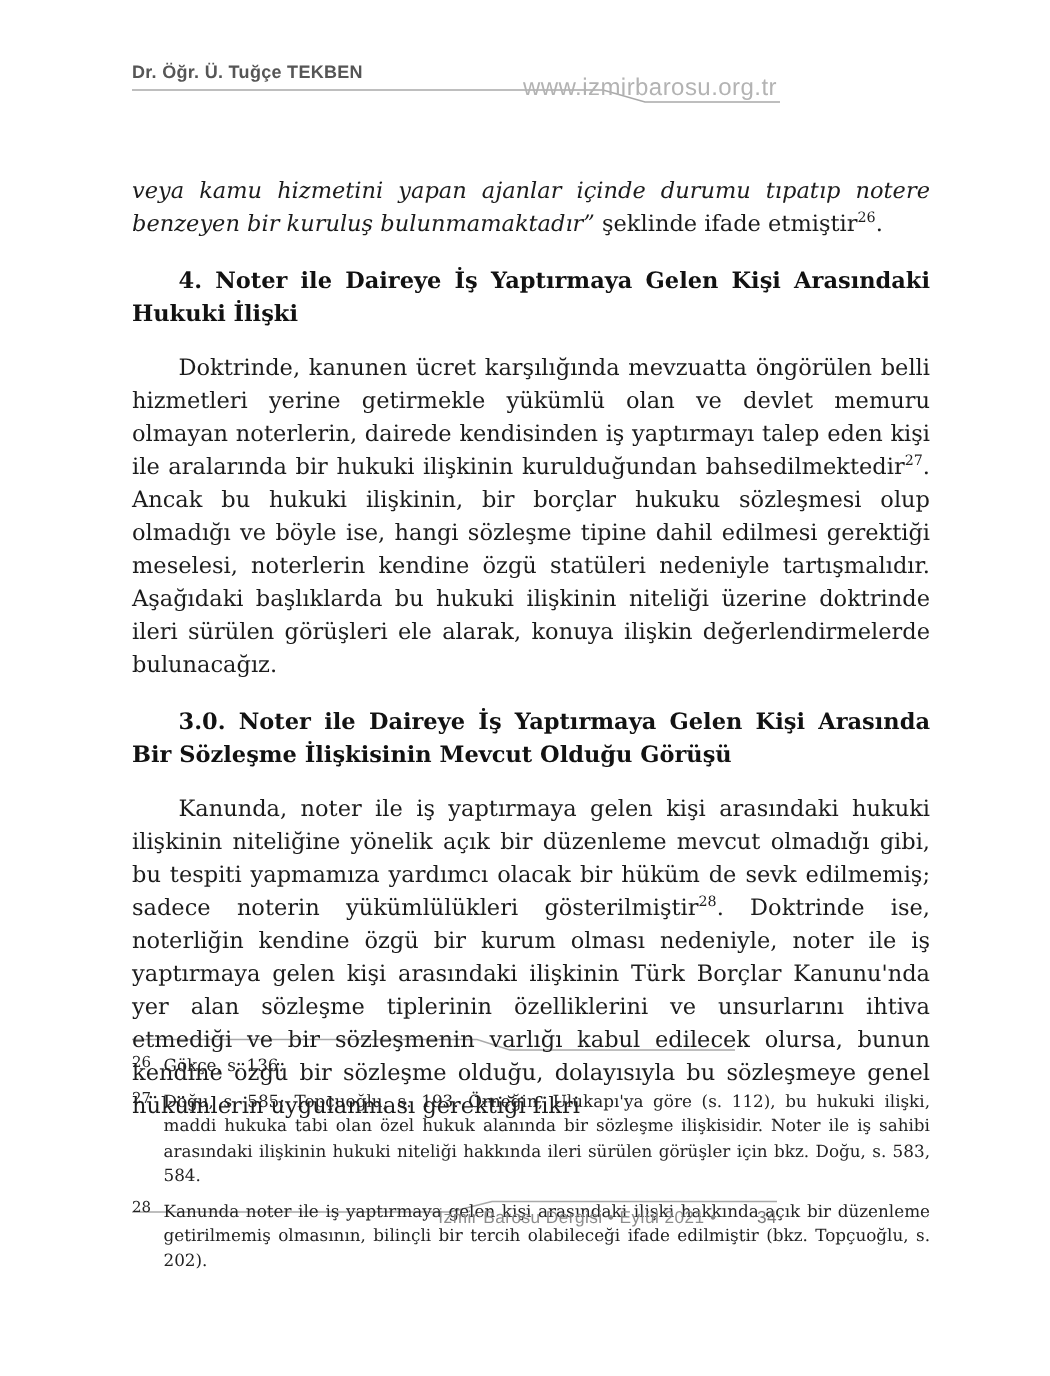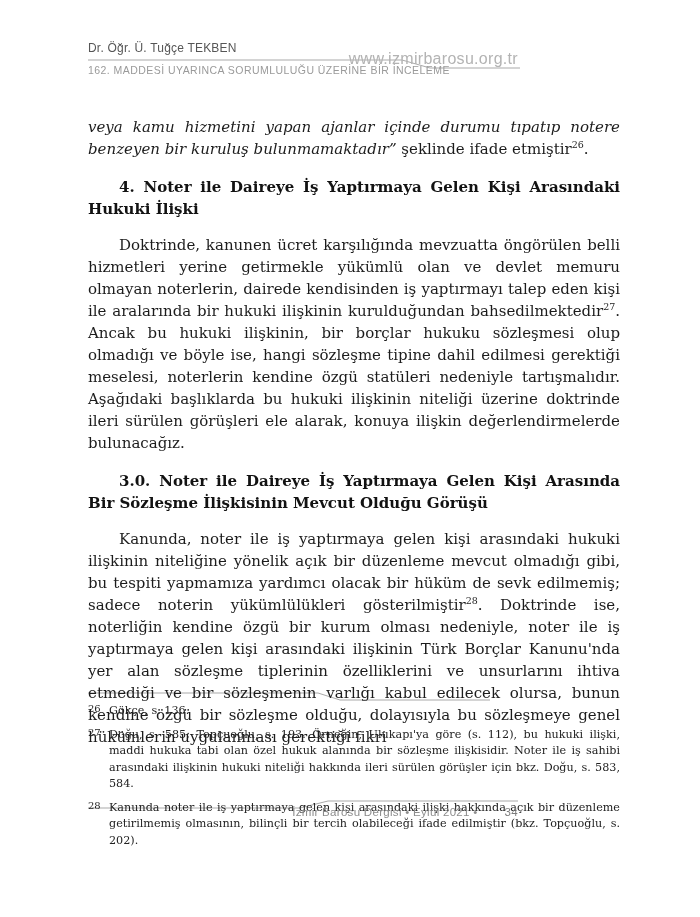--- a/index.html
+++ b/index.html
@@ -9,21 +9,21 @@
     background:#ffffff;
     overflow:hidden;
     font-family:"DejaVu Serif", serif;
   }
   .rule-lines{position:absolute;left:0;top:0;pointer-events:none;}
 
   
   .author{
     position:absolute;left:88px;top:41px;
     font-family:"Liberation Sans", sans-serif;
-    font-size:12px;font-weight:normal;color:#565656;letter-spacing:.2px;
+    font-size:12px;font-weight:bold;color:#565656;letter-spacing:.2px;
   }
   .website{
     position:absolute;right:182px;top:50px;
     font-family:"Liberation Sans", sans-serif;
     font-size:16px;color:#b3b3b3;letter-spacing:.3px;
   }
   .article-title{
     position:absolute;left:88px;top:64px;
     font-family:"Liberation Sans", sans-serif;
     font-size:10.5px;line-height:13.5px;color:#9a9a9a;letter-spacing:.45px;
@@ -75,21 +75,20 @@
   <svg class="rule-lines" width="700" height="917" viewBox="0 0 700 917">
     <polyline points="88,60 402,60 430,68 520,68" fill="none" stroke="#a9a9a9" stroke-width="1"></polyline>
     <polyline points="88,693 318,693 340,700 490,700" fill="none" stroke="#a9a9a9" stroke-width="1"></polyline>
     <polyline points="88,808 300,808 328,801 518,801" fill="none" stroke="#a9a9a9" stroke-width="1"></polyline>
   </svg>
 
   <header>
     <div class="author">Dr. Öğr. Ü. Tuğçe TEKBEN</div>
     <div class="website">www.izmirbarosu.org.tr</div>
     <div class="article-title">
-      <div>162. MADDESİ UYARINCA SORUMLULUĞU ÜZERİNE BİR İNCELEME</div>
     </div>
   </header>
 
   <main class="body-text">
     <p><em>veya kamu hizmetini yapan ajanlar içinde durumu tıpatıp notere benzeyen bir kuruluş bulunmamaktadır”</em><span> şeklinde ifade etmiştir</span><sup>26</sup><span>.</span></p>
     <h2 class="heading">4. Noter ile Daireye İş Yaptırmaya Gelen Kişi Arasındaki Hukuki İlişki</h2>
     <p class="indent"><span>Doktrinde, kanunen ücret karşılığında mevzuatta öngörülen belli hizmetleri yerine getirmekle yükümlü olan ve devlet memuru olmayan noterlerin, dairede kendisinden iş yaptırmayı talep eden kişi ile aralarında bir hukuki ilişkinin kurulduğundan bahsedilmektedir</span><sup>27</sup><span>. Ancak bu hukuki ilişkinin, bir borçlar hukuku sözleşmesi olup olmadığı ve böyle ise, hangi sözleşme tipine dahil edilmesi gerektiği meselesi, noterlerin kendine özgü statüleri nedeniyle tartışmalıdır. Aşağıdaki başlıklarda bu hukuki ilişkinin niteliği üzerine doktrinde ileri sürülen görüşleri ele alarak, konuya ilişkin değerlendirmelerde bulunacağız.</span></p>
     <h2 class="heading">3.0. Noter ile Daireye İş Yaptırmaya Gelen Kişi Arasında Bir Sözleşme İlişkisinin Mevcut Olduğu Görüşü</h2>
     <p class="indent"><span>Kanunda, noter ile iş yaptırmaya gelen kişi arasındaki hukuki ilişkinin niteliğine yönelik açık bir düzenleme mevcut olmadığı gibi, bu tespiti yapmamıza yardımcı olacak bir hüküm de sevk edilmemiş; sadece noterin yükümlülükleri gösterilmiştir</span><sup>28</sup><span>. Doktrinde ise, noterliğin kendine özgü bir kurum olması nedeniyle, noter ile iş yaptırmaya gelen kişi arasındaki ilişkinin Türk Borçlar Kanunu'nda yer alan sözleşme tiplerinin özelliklerini ve unsurlarını ihtiva etmediği ve bir sözleşmenin varlığı kabul edilecek olursa, bunun kendine özgü bir sözleşme olduğu, dolayısıyla bu sözleşmeye genel hükümlerin uygulanması gerektiği fikri</span></p>
   </main>

